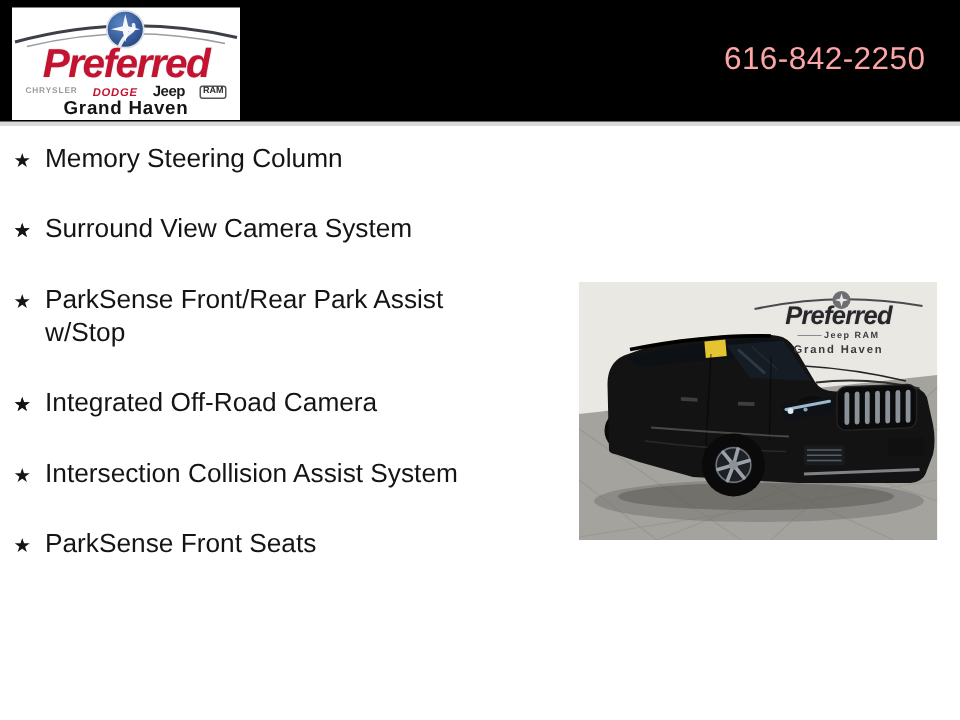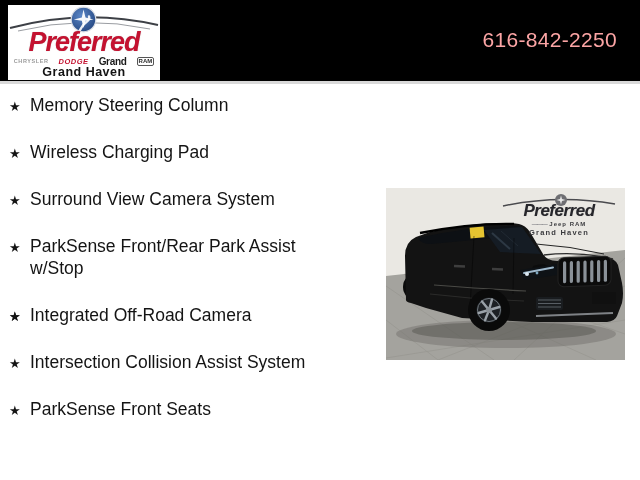--- a/index.html
+++ b/index.html
@@ -100,37 +100,36 @@
         </radialGradient>
       </defs>
       <circle cx="13.5" cy="13.5" r="12.3" fill="url(#embg)" stroke="#d9dde4" stroke-width="1.2"></circle>
       <polygon points="13.5,3.5 15.5,11.5 23.5,13.5 15.5,14.8 13.5,22 11.8,14.8 3.8,13.5 11.8,11.5" fill="#ffffff" opacity="0.95"></polygon>
       <path d="M10,24 Q12.5,18.5 17,15.5 Q20,13.5 19,10.5" stroke="#ffffff" stroke-width="2.4" fill="none" stroke-linecap="round" opacity="0.9"></path>
     </svg>
     <div class="logo-name">Preferred</div>
     <div class="brand-row">
       <span class="brand-chrysler">CHRYSLER</span>
       <span class="brand-dodge">DODGE</span>
-      <span class="brand-jeep">Grand</span>
+      <span class="brand-jeep">Jeep</span>
       <span class="brand-ram">RAM</span>
     </div>
     <div class="logo-location">Grand Haven</div>
   </div>
 
   <div class="phone">616-842-2250</div>
 </div>
 
 <ul class="features">
   <li>
     <span class="star">★</span>
     <span>Memory Steering Column</span>
   </li>
   <li>
     <span class="star">★</span>
-    <span>Wireless Charging Pad</span>
   </li>
   <li>
     <span class="star">★</span>
     <span>Surround View Camera System</span>
   </li>
   <li>
     <span class="star">★</span>
     <span>ParkSense Front/Rear Park Assist w/Stop</span>
   </li>
   <li>

